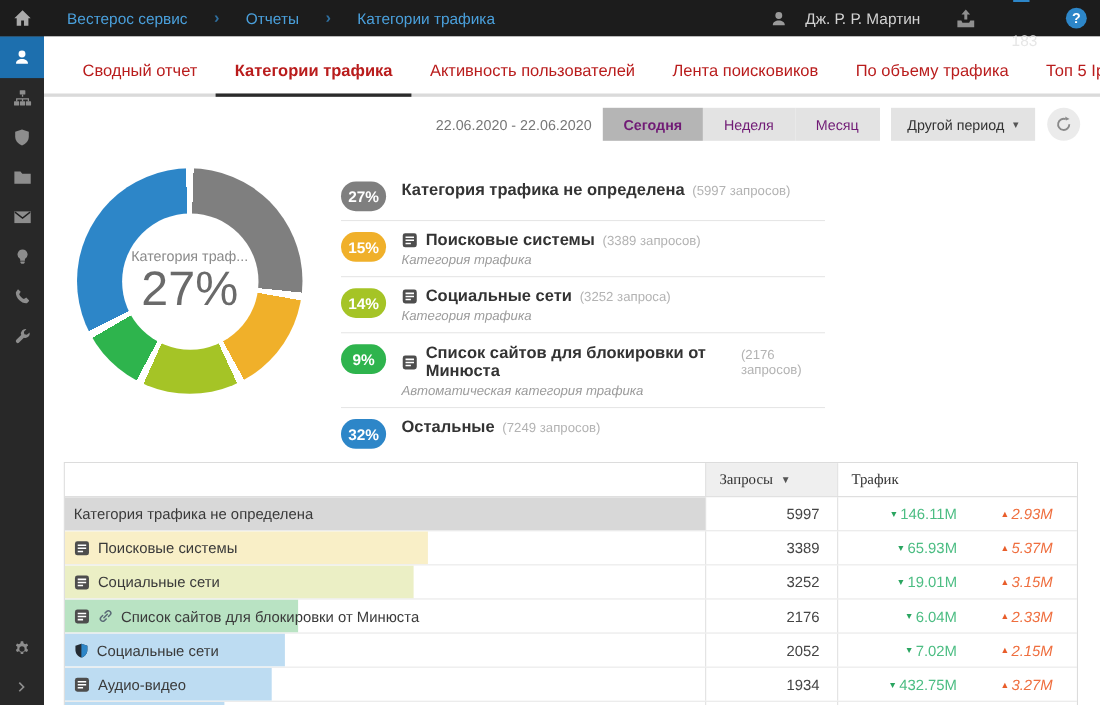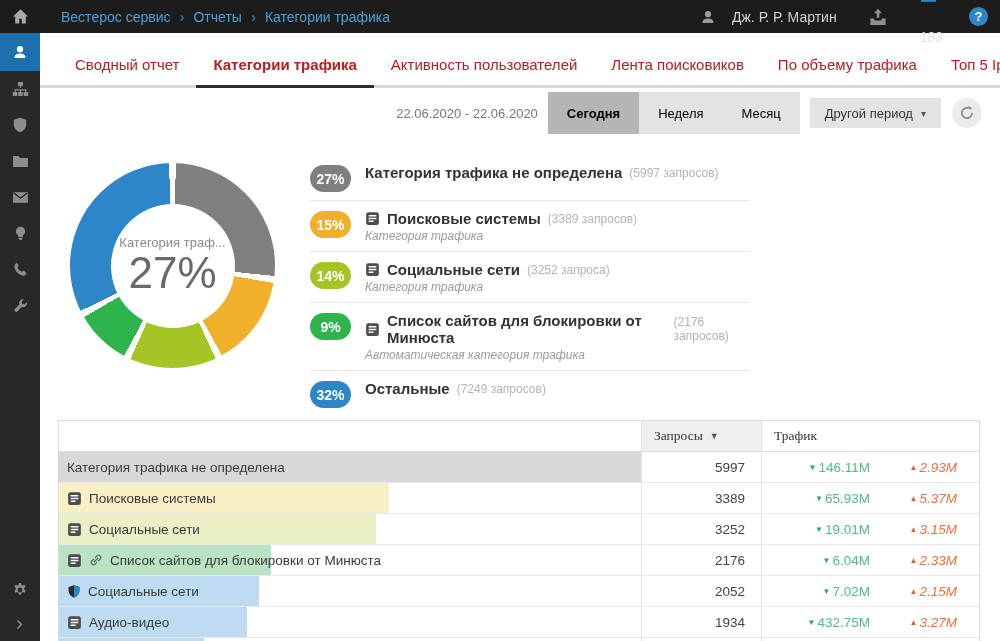--- a/index.html
+++ b/index.html
@@ -4,21 +4,21 @@
 <style>
   * { margin:0; padding:0; box-sizing:border-box; }
   html,body { width:1000px; height:641px; overflow:hidden; background:#fff;
     font-family:"Liberation Sans", sans-serif; }
   .page { position:relative; width:1000px; height:641px; }
 
   
   .topbar { position:absolute; top:0; left:0; width:1000px; height:33px;
     background:#1c1c1c; display:flex; align-items:center; z-index:5; }
   .home-slot { width:40px; display:flex; justify-content:center; color:#a9a9a9; }
-  .crumbs { display:flex; align-items:center; gap:9px; margin-left:21px; font-size:14px; }
+  .crumbs { display:flex; align-items:center; gap:24px; margin-left:21px; font-size:14px; }
   .crumb { color:#4aa0dc; cursor:pointer; }
   .crumb-sep { color:#2f6f9f; font-weight:bold; font-size:15px; }
   .topbar-right { margin-left:auto; display:flex; align-items:center; gap:0; }
   .tb-user { display:flex; align-items:center; gap:16px; color:#d2d2d2; font-size:14px; margin-right:32px; }
   .tb-user .icon { color:#9a9a9a; }
   .tb-upload { color:#8f8f8f; margin-right:33px; }
   .tb-mail { display:flex; align-items:flex-start; gap:24px; margin-right:26px;flex-direction:column; }
   .tb-mail .icon { color:#2d86c8; }
   .tb-mail-count { color:#e6e6e6; font-size:14px; }
   .tb-help { width:19px; height:19px; border-radius:50%; background:#2d86c8; color:#fff;
@@ -44,32 +44,32 @@
   .tab { padding:0 17px 12px 17px; font-size:15px; color:#b91c1c; cursor:pointer;
     position:relative; white-space:nowrap; }
   .tab.active { font-weight:bold; }
   .tab.active::after { content:""; position:absolute; left:0; right:0; bottom:-3px; height:3px; background:#2b2b2b; }
 
   
   .period { position:absolute; top:63px; left:0; right:18px; height:34px;
     display:flex; align-items:center; justify-content:flex-end; }
   .period-date { font-size:13px; color:#777; margin-right:10px; }
   .btn-group { display:flex; }
-  .pbtn { height:42px; padding:0 19px; display:flex; align-items:center; font-size:13px;
-    color:#000000; background:#e3e3e3; cursor:pointer; }
+  .pbtn { height:30px; padding:0 19px; display:flex; align-items:center; font-size:13px;
+    color:#701a75; background:#e3e3e3; cursor:pointer; }
   .pbtn.active { background:#b5b5b5; font-weight:bold; }
   .other-period { margin-left:10px; height:30px; padding:0 15px; background:#e3e3e3;
     display:flex; align-items:center; gap:8px; font-size:13px; color:#333; cursor:pointer; }
   .caret { font-size:10px; color:#555; }
   .refresh-btn { margin-left:11px; width:30px; height:30px; border-radius:50%; background:#ebebeb;
     display:flex; align-items:center; justify-content:center; color:#8a8a8a; cursor:pointer; }
 
   
   .chart { position:absolute; top:108px; left:0; right:0; height:276px; }
-  .donut { position:absolute; left:30px; top:22px; width:205px; height:205px; border-radius:50%; }
+  .donut { position:absolute; left:30px; top:12px; width:205px; height:205px; border-radius:50%; }
   .donut-hole { position:absolute; left:50%; top:50%; transform:translate(-50%,-50%);
     width:124px; height:124px; border-radius:50%; background:#fff; display:flex;
     flex-direction:column; align-items:center; justify-content:center; }
   .donut-t1 { font-size:13px; color:#8a8a8a; white-space:nowrap; }
   .donut-t2 { font-size:44px; color:#6a6a6a; line-height:1.05; }
 
   .legend { position:absolute; left:270px; top:14px; width:440px; }
   .lg-item { display:flex; align-items:flex-start; padding:9px 0 8px 0; min-height:45px; }
   .lg-item.sep { border-bottom:1px solid #e6e6e6; }
   .lg-badge { min-width:41px; height:27px; border-radius:14px; color:#fff; font-size:14px;

